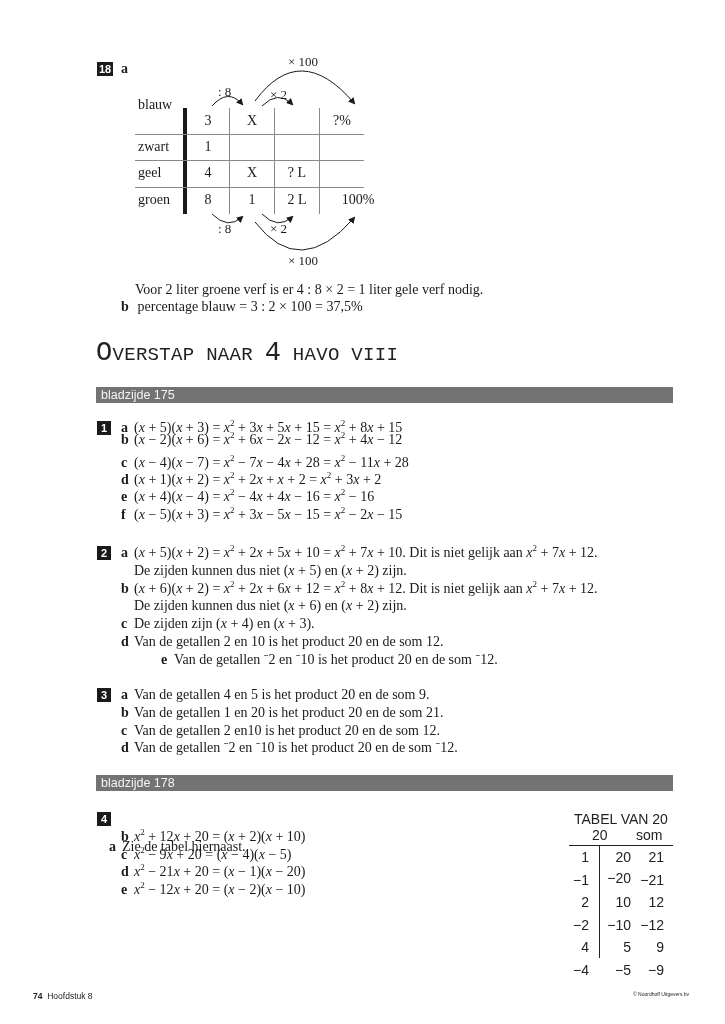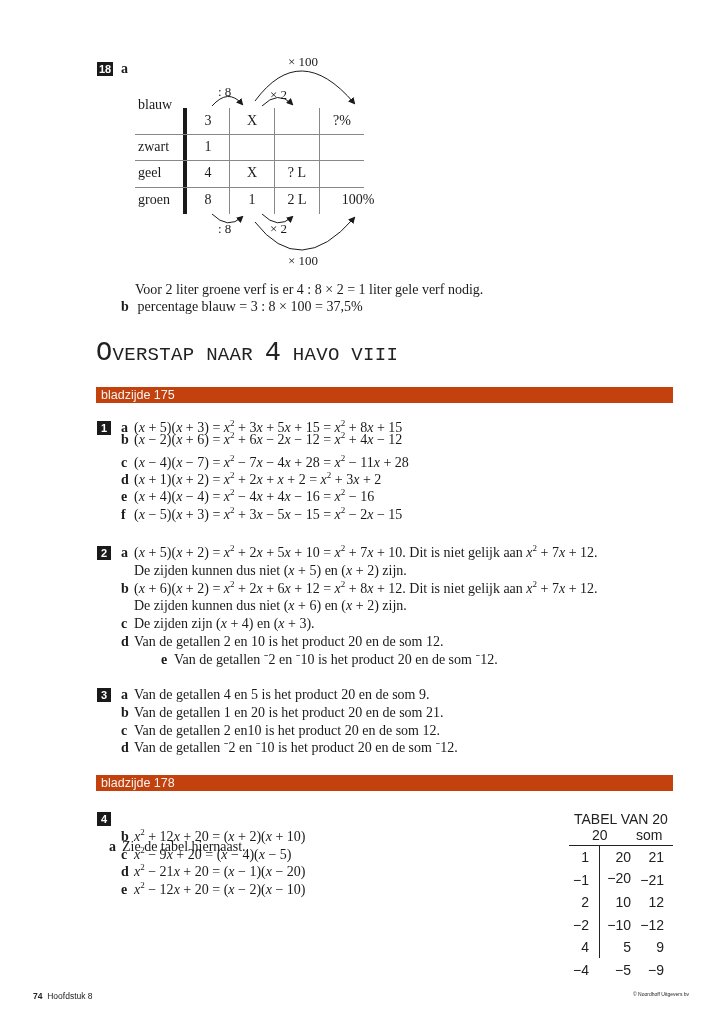--- a/index.html
+++ b/index.html
@@ -7,21 +7,21 @@
          font-family:"Liberation Serif", serif; color:#1a1a1a; }
   .abs { position:absolute; }
   .num-badge { position:absolute; width:14px; height:14px; background:#1a1a1a; color:#fff;
                font-family:"Liberation Sans", sans-serif; font-weight:bold; font-size:11px;
                line-height:14px; text-align:center; }
   .num-badge.wide { width:16px; }
   .line { position:absolute; font-size:14px; line-height:18px; white-space:nowrap; }
   .lbl { font-weight:bold; display:inline-block; width:13px; }
   .sup { font-size:9px; vertical-align:6px; line-height:0; }
   i { font-style:italic; }
-  .bar { position:absolute; left:96px; width:577px; height:16px; background:#c2410c;
+  .bar { position:absolute; left:96px; width:577px; height:16px; background:#737373;
          color:#f4f4f4; font-family:"Liberation Sans", sans-serif; font-size:12.5px;
          line-height:16px; padding-left:5px; box-sizing:border-box; }
   .title { position:absolute; left:96px; top:338px; font-family:Liberation Mono, monospace;
            font-size:27px; color:#222; letter-spacing:0.3px; white-space:nowrap; }
   .title .sc { font-size:19px; }
   
   .rt-cell { position:absolute; font-size:14px; line-height:26px; height:26px; text-align:center; }
   .rt-label { text-align:left; }
   .tv { position:absolute; font-family:"Liberation Sans", sans-serif; font-size:14px; color:#222; }
   .tv-cell { position:absolute; text-align:right; font-family:"Liberation Sans", sans-serif;
@@ -91,21 +91,21 @@
   <div class="line" style="left:270px; top:86px; font-size:13px;">×&nbsp;2</div>
   <div class="line" style="left:288px; top:53px; font-size:13px;">×&nbsp;100</div>
   <div class="line" style="left:218px; top:220px; font-size:13px;">:&nbsp;8</div>
   <div class="line" style="left:270px; top:220px; font-size:13px;">×&nbsp;2</div>
   <div class="line" style="left:288px; top:252px; font-size:13px;">×&nbsp;100</div>
 </div>
 
 <div class="line" style="left:135px; top:281px;">Voor 2 liter groene verf is er 4 : 8 × 2 = 1 liter gele verf nodig.</div>
 <div class="line" style="left:121px; top:298px;">
   <span class="lbl">b</span>
-  <span>percentage blauw = 3 : 8 × 100 = 37,5%</span>
+  <span>percentage blauw = 3 : 2 × 100 = 37,5%</span>
 </div>
 
 <div class="title">
   <span>O</span><span class="sc">VERSTAP NAAR </span><span>4</span><span class="sc"> HAVO VIII</span>
 </div>
 
 <div class="bar" style="top:387px;">bladzijde 175</div>
 
 <div class="num-badge" style="left:97px; top:421px;">1</div>
 <div id="ex1">

